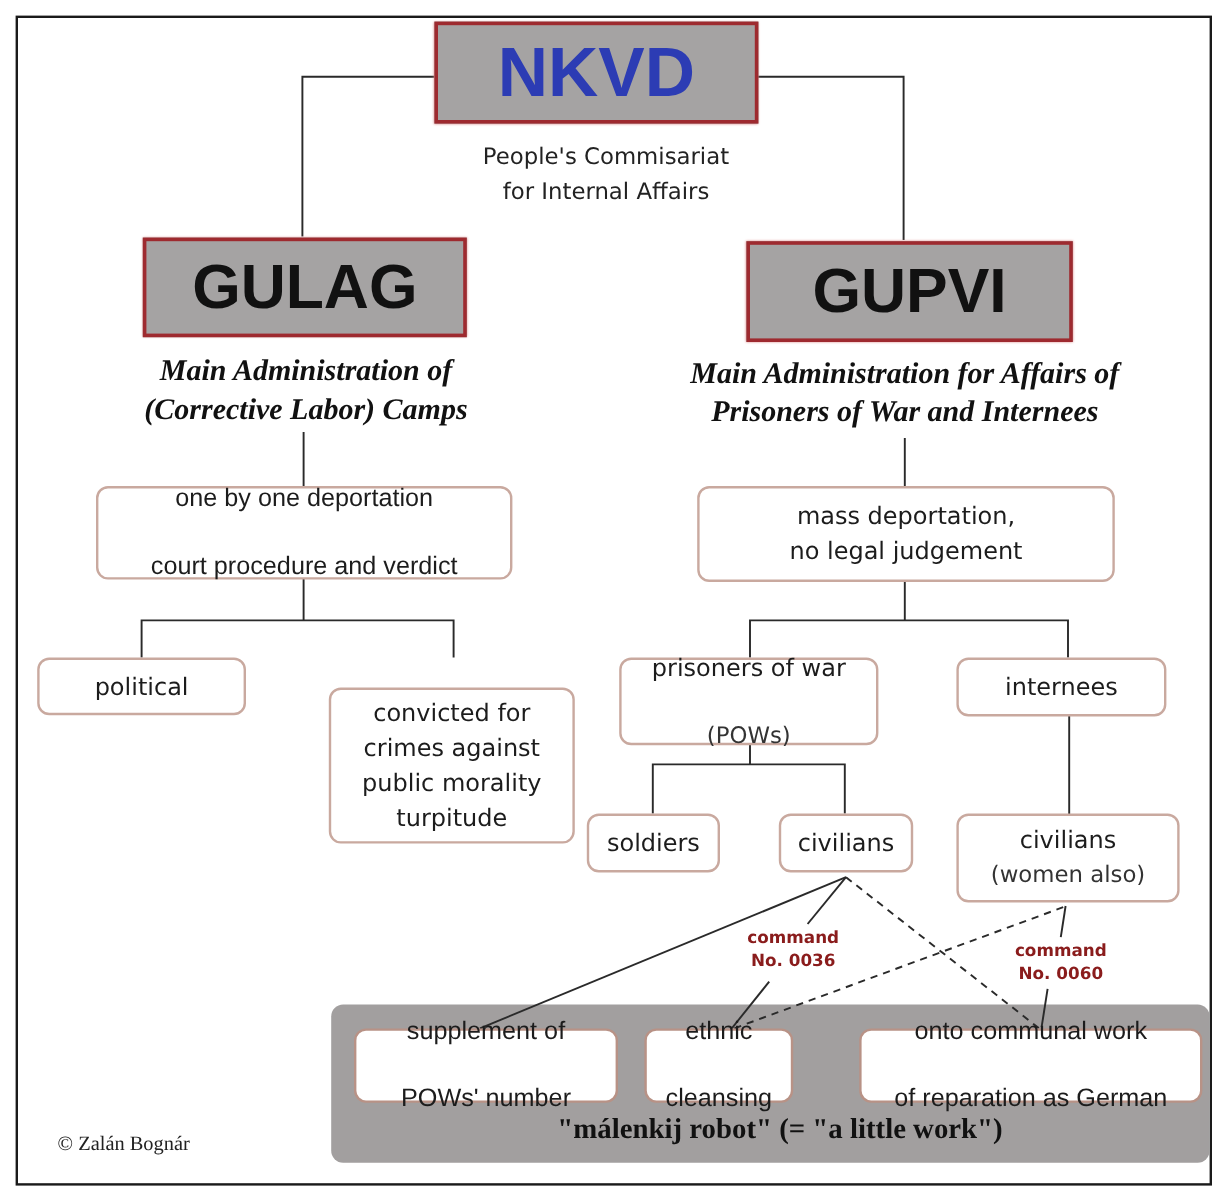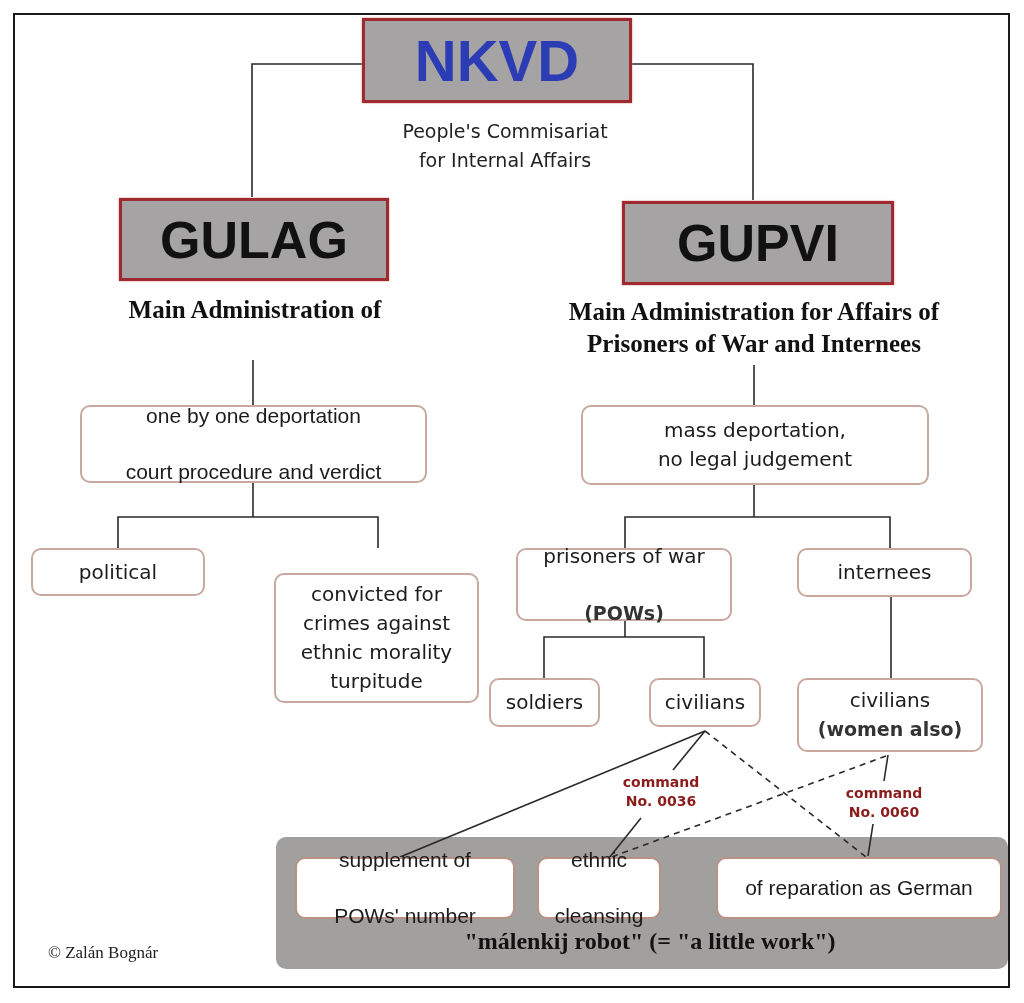--- a/index.html
+++ b/index.html
@@ -6,26 +6,26 @@
   body { width:1024px; height:1003px; position:relative; overflow:hidden; }
   .frame { position:absolute; left:13px; top:13px; width:997px; height:975px; border:2px solid #1a1a1a; box-sizing:border-box; background:#fff; }
   svg.lines { position:absolute; left:0; top:0; width:1024px; height:1003px; }
   .abs { position:absolute; box-sizing:border-box; }
   .gray-band { background:#a29f9f; border-radius:10px; }
   .hdr-box { background:#a5a3a3; border:3px solid #9e2a2f; display:flex; align-items:center; justify-content:center;
      font-family:"Liberation Sans", sans-serif; font-weight:bold; box-shadow:0 0 2px #d88; }
   .nkvd { color:#2c3cb4; font-size:58px; }
   .sub { color:#111; font-size:52px; }
   .caption-sans { font-family:"DejaVu Sans", sans-serif; font-weight:normal; color:#222; font-size:19px; text-align:center; line-height:29px; }
-  .caption-serif { font-family:"Liberation Serif", serif; font-weight:bold; color:#111; font-size:25px; text-align:center; line-height:32px; }
+  .caption-serif { font-family:"Liberation Serif", serif; font-weight:bold; color:#111; font-size:25px; text-align:center; line-height:32px;font-style:italic; }
   .node { background:#fff; border:2px solid #c9a99f; border-radius:10px; display:flex; flex-direction:column;
      align-items:center; justify-content:center; font-family:"DejaVu Sans", sans-serif; color:#1c1c1c;
      font-size:20px; text-align:center; line-height:29px; }
   .node.tight { font-family:"Liberation Sans", sans-serif; font-size:21px; line-height:28px;gap:28px; }
-  .node .paren { font-weight:bold; font-size:19px; color:#333; }
+  .node .paren { font-weight:normal; font-size:19px; color:#333; }
   .cmd { font-family:"DejaVu Sans", sans-serif; font-weight:bold; color:#8a1c1c; font-size:14px; text-align:center; line-height:19px; }
   .malenkij { font-family:"Liberation Serif", serif; font-weight:bold; font-size:24px; color:#111; text-align:center; }
   .copyright { font-family:"Liberation Serif", serif; font-size:17px; color:#222; }
 </style>
 </head>
 <body>
 
 <div class="frame"></div>
 
 <div class="abs gray-band" style="left:276px; top:837px; width:732px; height:132px;"></div>
@@ -68,20 +68,21 @@
 <div class="abs caption-sans" style="left:340px; top:117px; width:330px;">
   <div>People's Commisariat</div>
   <div>for Internal Affairs</div>
 </div>
 
 <div class="abs hdr-box sub" style="left:119px; top:198px; width:270px; height:83px;">
   <span>GULAG</span>
 </div>
 <div class="abs caption-serif" style="left:60px; top:294px; width:390px;">
   <div>Main Administration of</div>
+  <div>(Corrective Labor) Camps</div>
 </div>
 
 <div class="abs hdr-box sub" style="left:622px; top:201px; width:272px; height:84px;">
   <span>GUPVI</span>
 </div>
 <div class="abs caption-serif" style="left:520px; top:296px; width:468px;">
   <div>Main Administration for Affairs of</div>
   <div>Prisoners of War and Internees</div>
 </div>
 
@@ -89,21 +90,21 @@
   <div>one by one deportation</div>
   <div>court procedure and verdict</div>
 </div>
 
 <div class="abs node" style="left:31px; top:548px; width:174px; height:48px;">
   <div>political</div>
 </div>
 <div class="abs node" style="left:274px; top:548px; width:205px; height:130px;margin-top:25px;">
   <div>convicted for</div>
   <div>crimes against</div>
-  <div>ethnic morality</div>
+  <div>public morality</div>
   <div>turpitude</div>
 </div>
 
 <div class="abs node" style="left:581px; top:405px; width:348px; height:80px;">
   <div>mass deportation,</div>
   <div>no legal judgement</div>
 </div>
 
 <div class="abs node" style="left:516px; top:548px; width:216px; height:73px;gap:28px;">
   <div>prisoners of war</div>
@@ -135,18 +136,19 @@
 
 <div class="abs node tight" style="left:295px; top:857px; width:220px; height:62px; border-color:#b89286;">
   <div>supplement of</div>
   <div>POWs' number</div>
 </div>
 <div class="abs node tight" style="left:537px; top:857px; width:124px; height:62px; border-color:#b89286;">
   <div>ethnic</div>
   <div>cleansing</div>
 </div>
 <div class="abs node tight" style="left:716px; top:857px; width:286px; height:62px; border-color:#b89286;">
+  <div>onto communal work</div>
   <div>of reparation as German</div>
 </div>
 
 <div class="abs malenkij" style="left:300px; top:928px; width:700px;">"málenkij robot" (= "a little work")</div>
 
 <div class="abs copyright" style="left:48px; top:943px;">© Zalán Bognár</div>
 
 </body></html>

